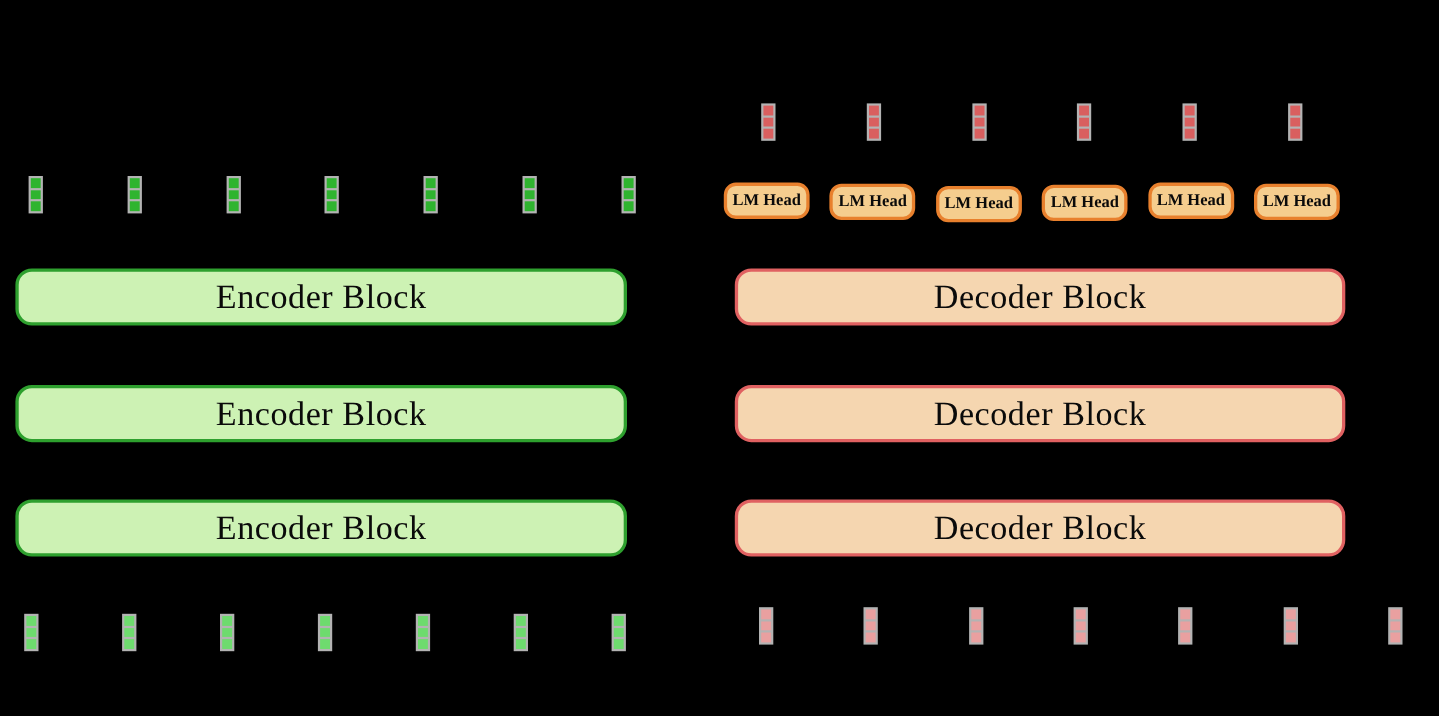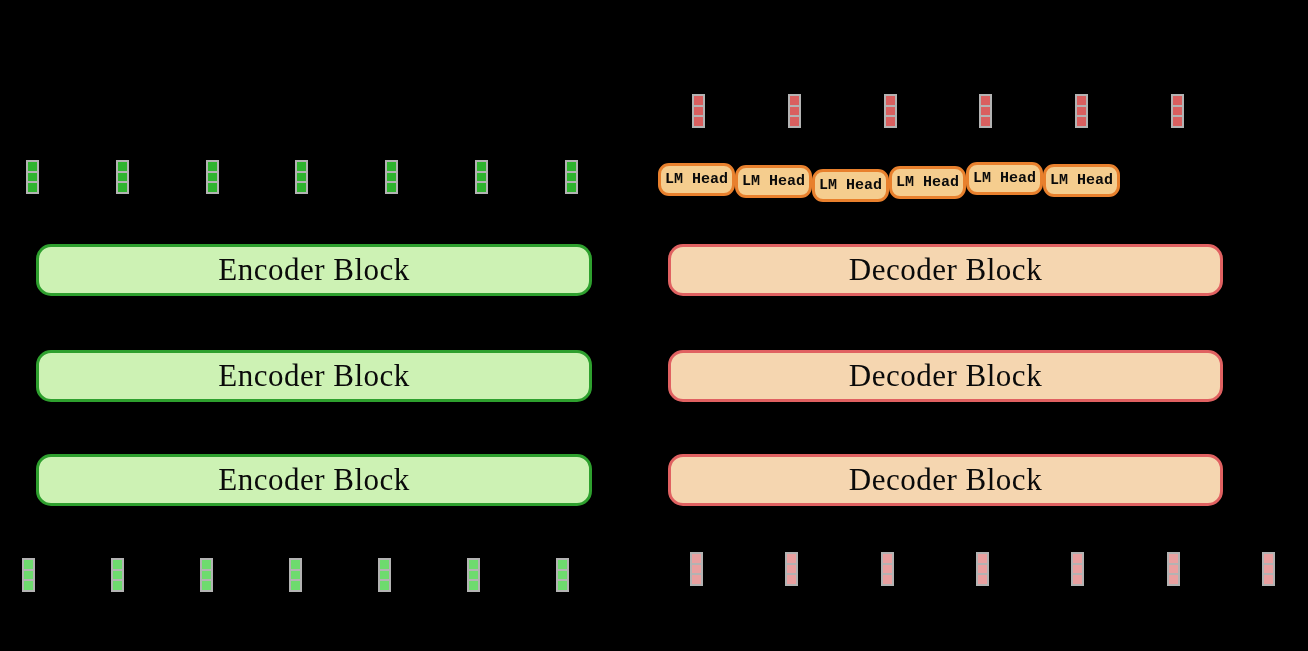--- a/index.html
+++ b/index.html
@@ -22,21 +22,21 @@
     border-style:solid;
     border-radius:15px;
     display:flex;
     align-items:center;
     justify-content:center;
     font-size:31px;
     color:var(--block-text,#0a0a0a);
     letter-spacing:0.5px;
   }
   .encoder-block{
-    left:36px;
+    left:14px;
     width:550px;
     background:var(--encoder-fill);
     border-color:var(--encoder-border);
   }
   .decoder-block{
     left:668px;
     width:549px;
     background:var(--decoder-fill);
     border-color:var(--decoder-border);
   }
@@ -63,25 +63,24 @@
   }
   #encoder-hidden-row{left:26px;top:160px;width:552px;}
   #encoder-input-row{left:22px;top:558px;width:547px;}
   #decoder-output-row{left:692px;top:94px;width:492px;}
   #decoder-input-row{left:690px;top:552px;width:585px;}
   
   #lm-head-row{
     position:absolute;
     left:658px;
     top:163px;
-    width:462px;
+    width:560px;
     display:flex;
     justify-content:space-between;
-    align-items:flex-start;
-    font-family:Liberation Mono, monospace;
+    align-items:center;
   }
   .lm-head{
     width:72px;
     height:27px;
     background:var(--lm-head-fill);
     border:3.5px solid var(--lm-head-border);
     border-radius:11px;
     display:flex;
     align-items:center;
     justify-content:center;

